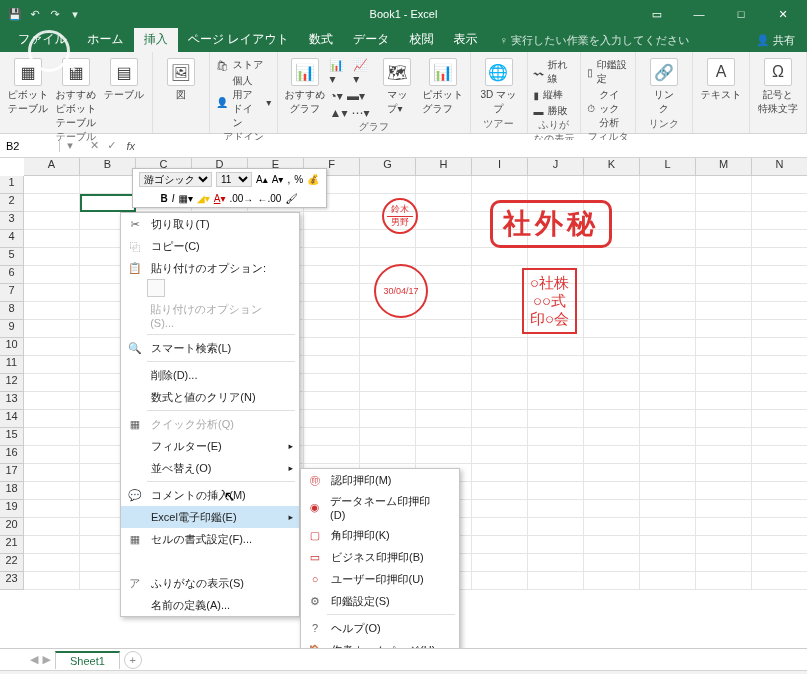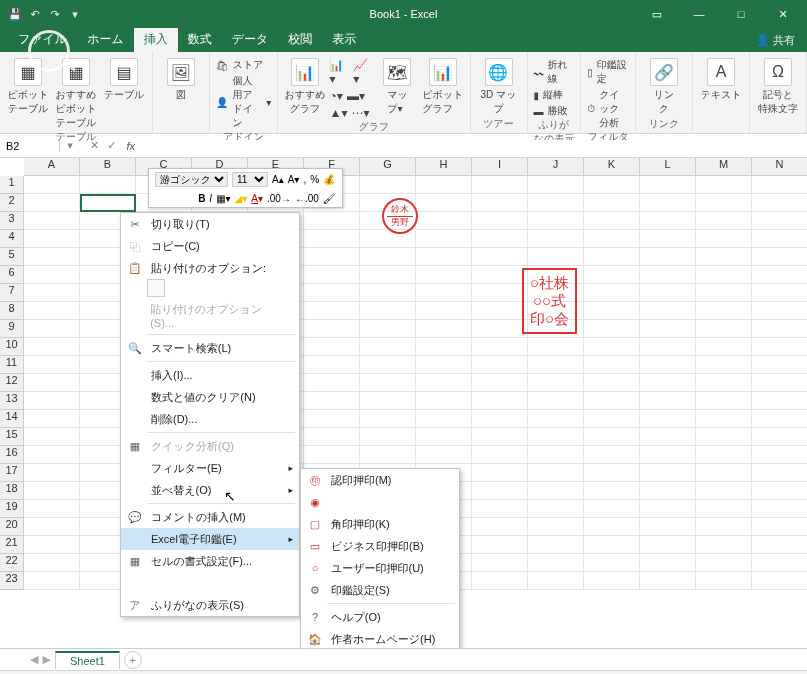--- a/index.html
+++ b/index.html
@@ -94,24 +94,26 @@
     <span>—</span>
     <span>□</span>
     <span>✕</span>
   </div>
 </div>
 
 <div class="tabs">
   <div class="tab">ファイル</div>
   <div class="tab">ホーム</div>
   <div class="tab active">挿入</div>
+  <div class="tab">ページ レイアウト</div>
   <div class="tab">数式</div>
   <div class="tab">データ</div>
   <div class="tab">校閲</div>
   <div class="tab">表示</div>
+  <div class="tellme">♀ <span>実行したい作業を入力してください</span></div>
   <div class="share">👤 <span>共有</span></div>
 </div>
 
 <div class="ribbon">
   <div class="group">
     <div class="items">
       <div class="bigbtn">
           <div class="ico">▦</div>
           <span style="white-space:pre-line;text-align:center">ピボット
 テーブル</span>
@@ -665,27 +667,31 @@
             <div class="c" style="width: 56px;"></div>
             <div class="c" style="width: 56px;"></div>
           </div>
         </div>
       <div class="selcell" style="left:56px;top:18px;width:56px;height:18px"></div>
 
       <div class="stamp-name" style="left:358px;top:22px">
         <span style="margin-bottom:2px">鈴木</span>
         <span style="margin-top:2px">男野</span>
       </div>
+      <div class="stamp-date" style="left:350px;top:88px">
+        <span>30/04/17</span>
+      </div>
+      <div class="stamp-conf" style="left:466px;top:24px">社外秘</div>
       <div class="stamp-corp" style="left:498px;top:92px">
         <span>○社株</span><br>
         <span>○○式</span><br>
         <span>印○会</span>
       </div>
 
-      <div class="floattoolbar" style="left:124px;top:-8px;flex-direction:column;align-items:flex-end">
+      <div class="floattoolbar" style="left:108px;top:-8px;flex-direction:column;align-items:center">
         <div style="display:flex;gap:4px;align-items:center">
           <select><option>游ゴシック</option></select>
           <select style="width:36px"><option>11</option></select>
           <span>A▴</span>
           <span>A▾</span>
           <span>,</span>
           <span>%</span>
           <span>💰</span>
         </div>
         <div class="row2">
@@ -721,29 +727,25 @@
             <span>貼り付けのオプション(S)...</span>
           </div>
         <div class="sep"></div>
         <div class="mi">
             <span class="ico">🔍</span>
             <span>スマート検索(L)</span>
           </div>
         <div class="sep"></div>
         <div class="mi">
             <span class="ico"></span>
-            <span>挿入(I)...</span>
+            <span>削除(D)...</span>
           </div>
         <div class="mi">
             <span class="ico"></span>
             <span>数式と値のクリア(N)</span>
-          </div>
-        <div class="mi">
-            <span class="ico"></span>
-            <span>削除(D)...</span>
           </div>
         <div class="sep"></div>
         <div class="mi disabled">
             <span class="ico">▦</span>
             <span>クイック分析(Q)</span>
           </div>
         <div class="mi">
             <span class="ico"></span>
             <span>フィルター(E)</span>
             <span class="arrow">▸</span>
@@ -767,30 +769,35 @@
             <span class="ico">▦</span>
             <span>セルの書式設定(F)...</span>
           </div>
         <div class="mi">
             <span class="ico"></span>
           </div>
         <div class="mi">
             <span class="ico">ア</span>
             <span>ふりがなの表示(S)</span>
           </div>
+        <div class="mi">
+            <span class="ico"></span>
+            <span>名前の定義(A)...</span>
+          </div>
 
       </div>
 
       <div class="ctxmenu" style="left:276px;top:292px;width:150px">
         <div class="mi">
             <span class="ico" style="color:#c33">㊞</span>
             <span>認印押印(M)</span>
           </div>
         <div class="mi">
             <span class="ico" style="color:#c33">◉</span>
+            <span>データネーム印押印(D)</span>
           </div>
         <div class="mi">
             <span class="ico" style="color:#c33">▢</span>
             <span>角印押印(K)</span>
           </div>
         <div class="mi">
             <span class="ico" style="color:#c33">▭</span>
             <span>ビジネス印押印(B)</span>
           </div>
         <div class="mi">

